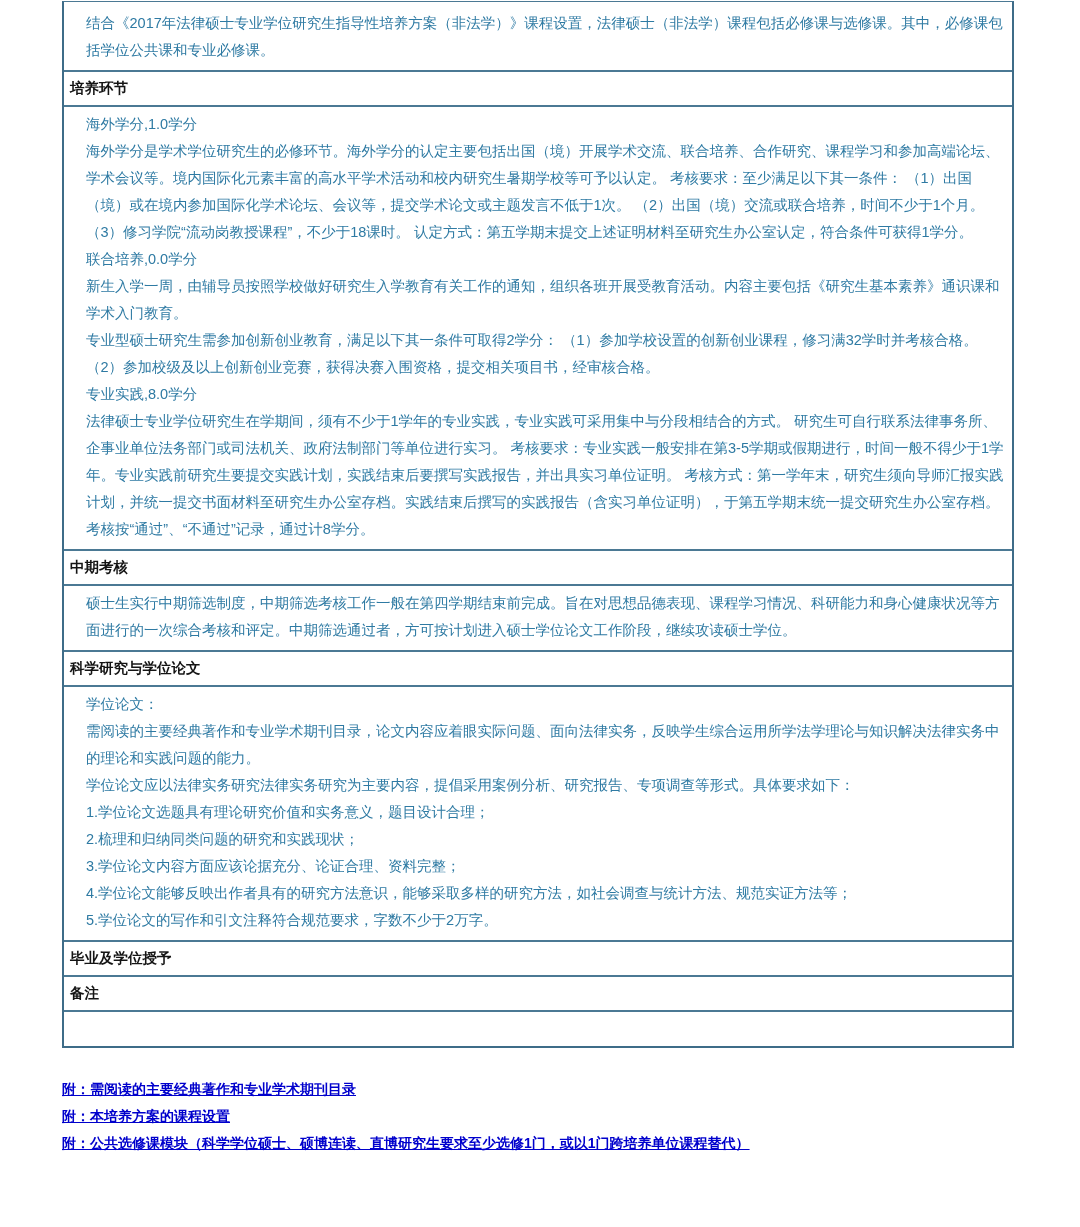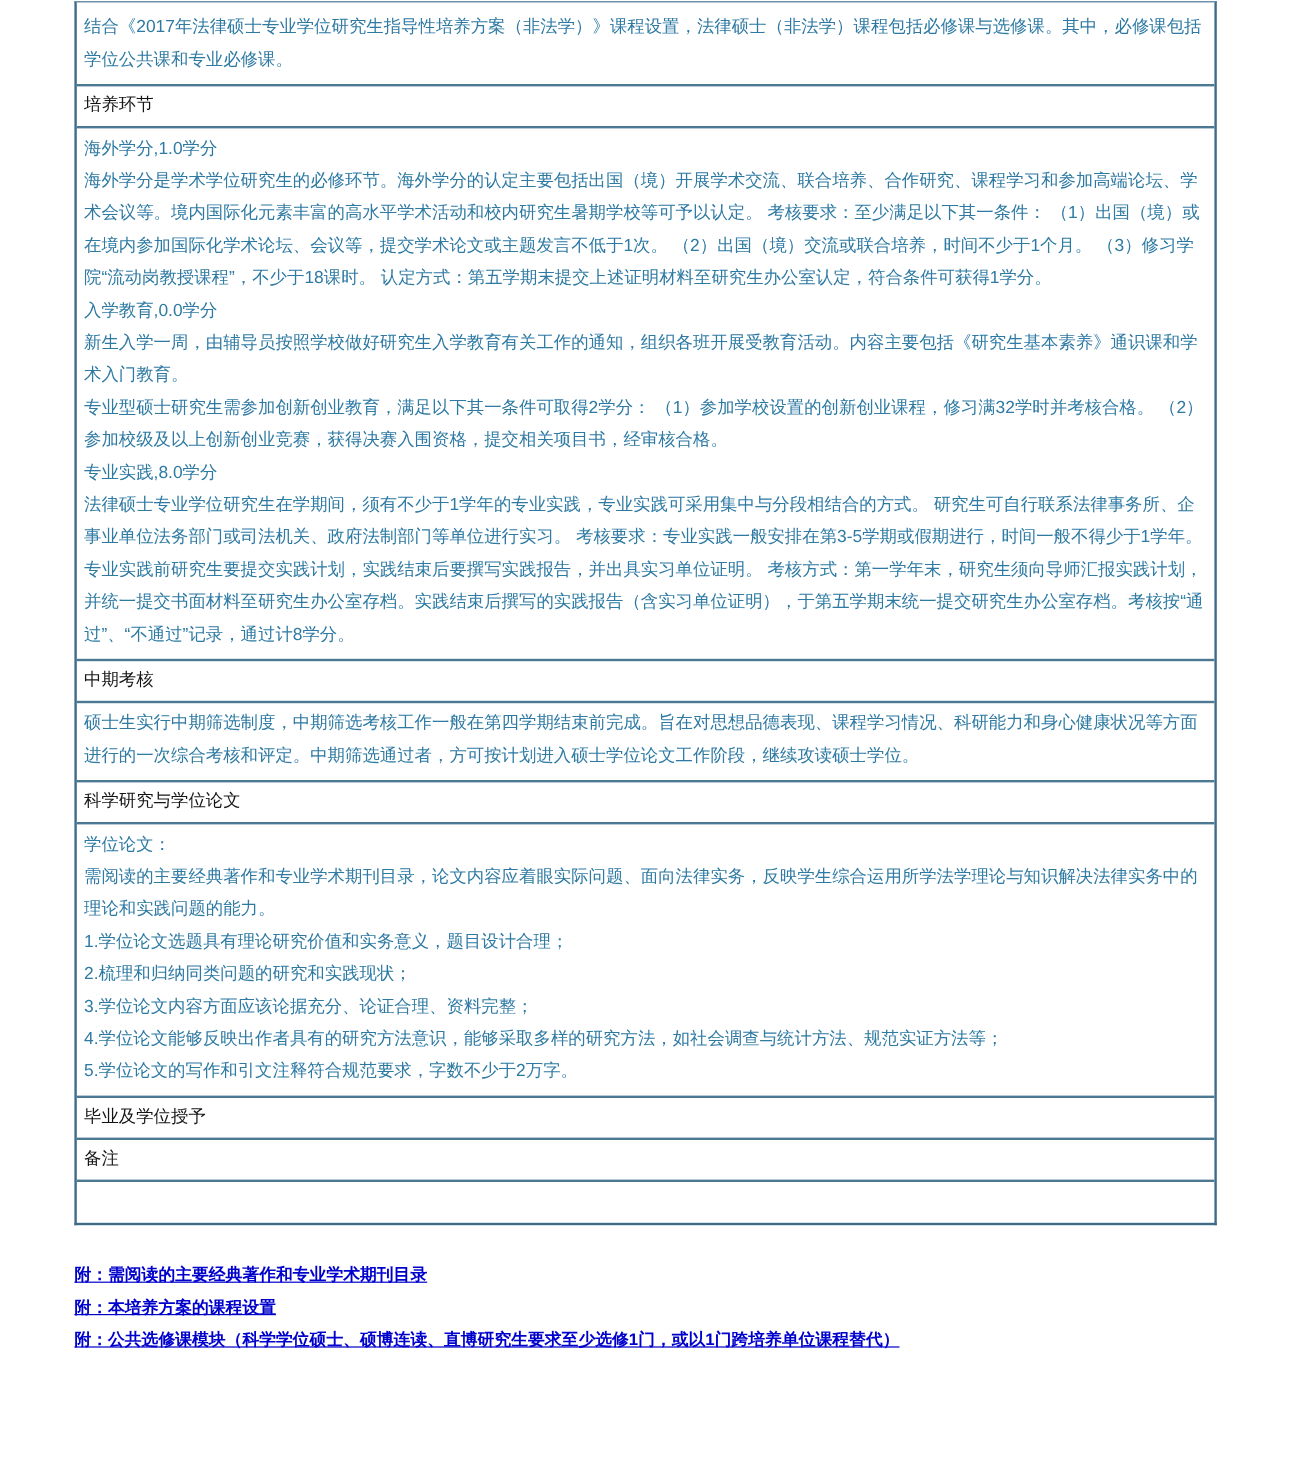--- a/index.html
+++ b/index.html
@@ -20,34 +20,34 @@
     width: 952px;
     box-sizing: border-box;
     border-left: 2px solid #3e6c88;
     border-right: 2px solid #3e6c88;
     border-bottom: 2px solid #3e6c88;
     border-top: 1px solid #4b7994;
     background: #ffffff;
   }
   .t-row {
     border-top: 2px solid #4b7994;
-    padding: 4px 6px 6px 6px;
+    padding: 4px 6px 6px 22px;
   }
   .t-row.first {
     border-top: none;
     padding-top: 8px;
   }
   .t-row.head {
     padding: 8px 6px;
   }
   .t-row.head .htxt {
     margin: 0;
     font-size: 14.5px;
     line-height: 17px;
-    font-weight: normal;
+    font-weight: bold;
     color: #141414;
   }
   .para {
     margin: 0;
     font-size: 14.5px;
     line-height: 27px;
     color: #2e7aa3;
     word-break: break-all;
   }
   .t-row.empty {
@@ -79,40 +79,41 @@
     <div class="t-row body first">
       <p class="para">结合《2017年法律硕士专业学位研究生指导性培养方案（非法学）》课程设置，法律硕士（非法学）课程包括必修课与选修课。其中，必修课包括学位公共课和专业必修课。</p>
     </div>
 
     <div class="t-row head">
       <p class="htxt">培养环节</p>
     </div>
     <div class="t-row body">
       <p class="para">海外学分,1.0学分</p>
       <p class="para">海外学分是学术学位研究生的必修环节。海外学分的认定主要包括出国（境）开展学术交流、联合培养、合作研究、课程学习和参加高端论坛、学术会议等。境内国际化元素丰富的高水平学术活动和校内研究生暑期学校等可予以认定。 考核要求：至少满足以下其一条件： （1）出国（境）或在境内参加国际化学术论坛、会议等，提交学术论文或主题发言不低于1次。 （2）出国（境）交流或联合培养，时间不少于1个月。 （3）修习学院“流动岗教授课程”，不少于18课时。 认定方式：第五学期末提交上述证明材料至研究生办公室认定，符合条件可获得1学分。</p>
-      <p class="para">入学教育,0.0学分</p>
+      <p class="para">联合培养,0.0学分</p>
       <p class="para">新生入学一周，由辅导员按照学校做好研究生入学教育有关工作的通知，组织各班开展受教育活动。内容主要包括《研究生基本素养》通识课和学术入门教育。</p>
       <p class="para">专业型硕士研究生需参加创新创业教育，满足以下其一条件可取得2学分： （1）参加学校设置的创新创业课程，修习满32学时并考核合格。 （2）参加校级及以上创新创业竞赛，获得决赛入围资格，提交相关项目书，经审核合格。</p>
       <p class="para">专业实践,8.0学分</p>
       <p class="para">法律硕士专业学位研究生在学期间，须有不少于1学年的专业实践，专业实践可采用集中与分段相结合的方式。 研究生可自行联系法律事务所、企事业单位法务部门或司法机关、政府法制部门等单位进行实习。 考核要求：专业实践一般安排在第3-5学期或假期进行，时间一般不得少于1学年。专业实践前研究生要提交实践计划，实践结束后要撰写实践报告，并出具实习单位证明。 考核方式：第一学年末，研究生须向导师汇报实践计划，并统一提交书面材料至研究生办公室存档。实践结束后撰写的实践报告（含实习单位证明），于第五学期末统一提交研究生办公室存档。考核按“通过”、“不通过”记录，通过计8学分。</p>
     </div>
 
     <div class="t-row head">
       <p class="htxt">中期考核</p>
     </div>
     <div class="t-row body">
       <p class="para">硕士生实行中期筛选制度，中期筛选考核工作一般在第四学期结束前完成。旨在对思想品德表现、课程学习情况、科研能力和身心健康状况等方面进行的一次综合考核和评定。中期筛选通过者，方可按计划进入硕士学位论文工作阶段，继续攻读硕士学位。</p>
     </div>
 
     <div class="t-row head">
       <p class="htxt">科学研究与学位论文</p>
     </div>
     <div class="t-row body">
       <p class="para">学位论文：</p>
       <p class="para">需阅读的主要经典著作和专业学术期刊目录，论文内容应着眼实际问题、面向法律实务，反映学生综合运用所学法学理论与知识解决法律实务中的理论和实践问题的能力。</p>
+      <p class="para">学位论文应以法律实务研究法律实务研究为主要内容，提倡采用案例分析、研究报告、专项调查等形式。具体要求如下：</p>
       <p class="para">1.学位论文选题具有理论研究价值和实务意义，题目设计合理；</p>
       <p class="para">2.梳理和归纳同类问题的研究和实践现状；</p>
       <p class="para">3.学位论文内容方面应该论据充分、论证合理、资料完整；</p>
       <p class="para">4.学位论文能够反映出作者具有的研究方法意识，能够采取多样的研究方法，如社会调查与统计方法、规范实证方法等；</p>
       <p class="para">5.学位论文的写作和引文注释符合规范要求，字数不少于2万字。</p>
     </div>
 
     <div class="t-row head">
       <p class="htxt">毕业及学位授予</p>
     </div>

